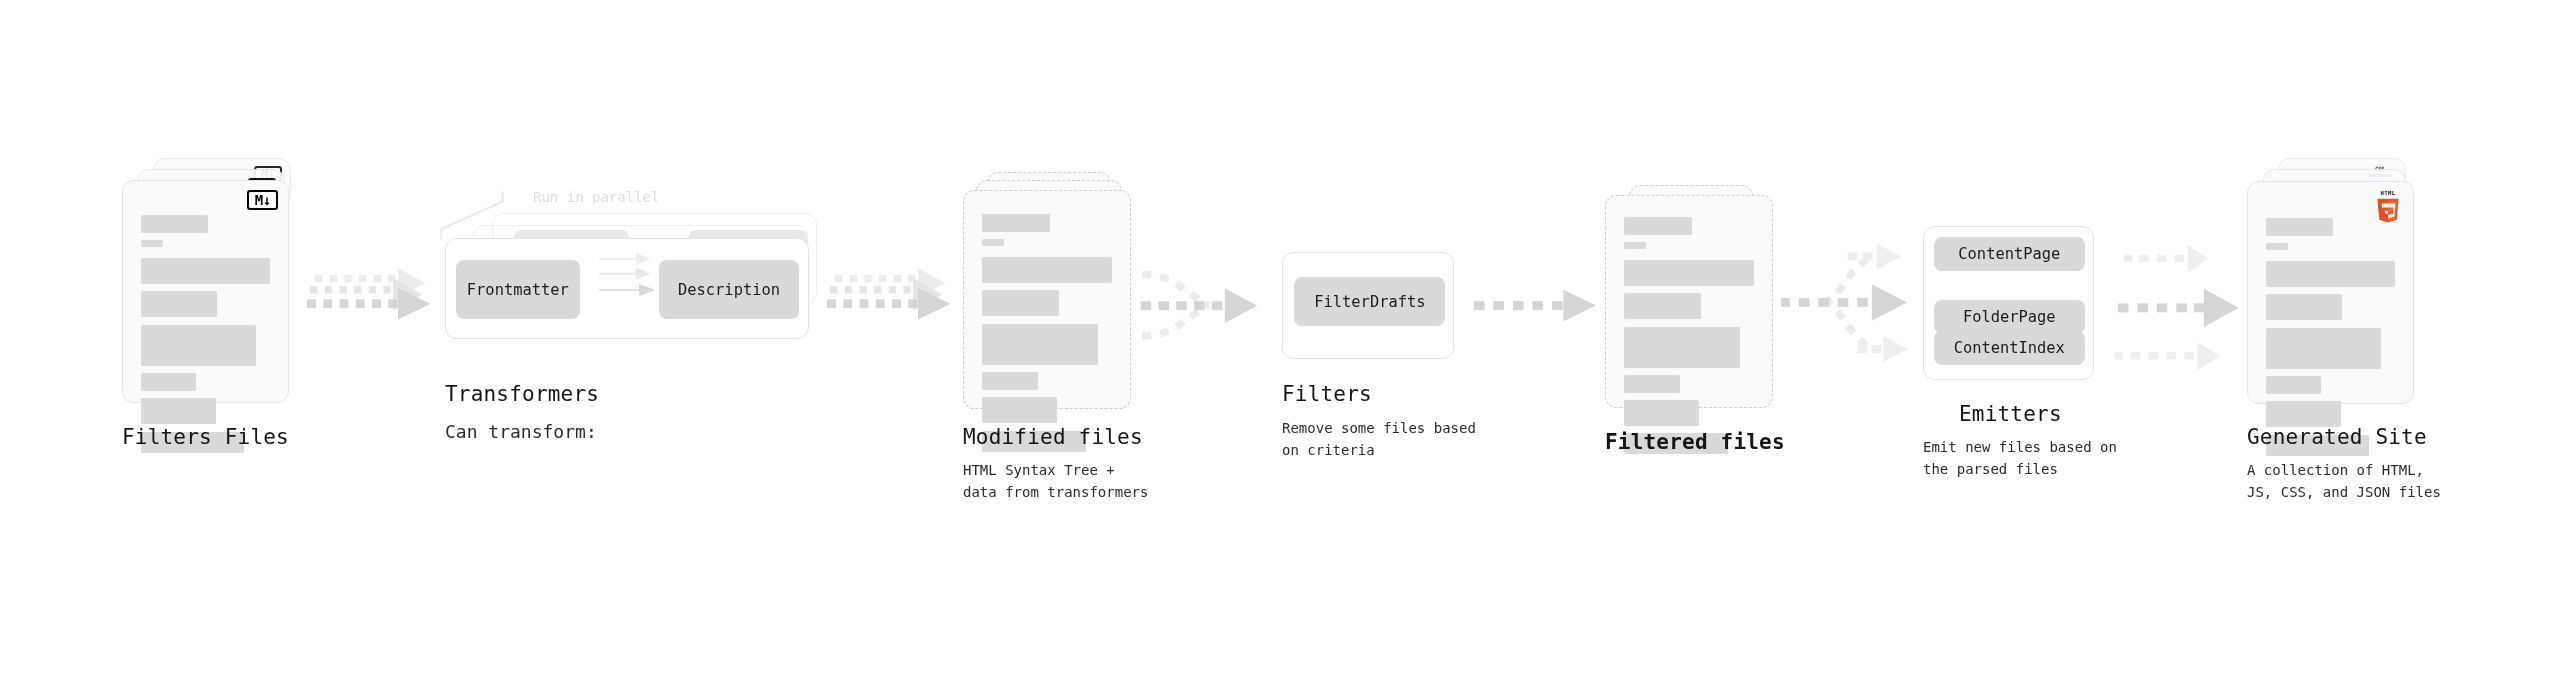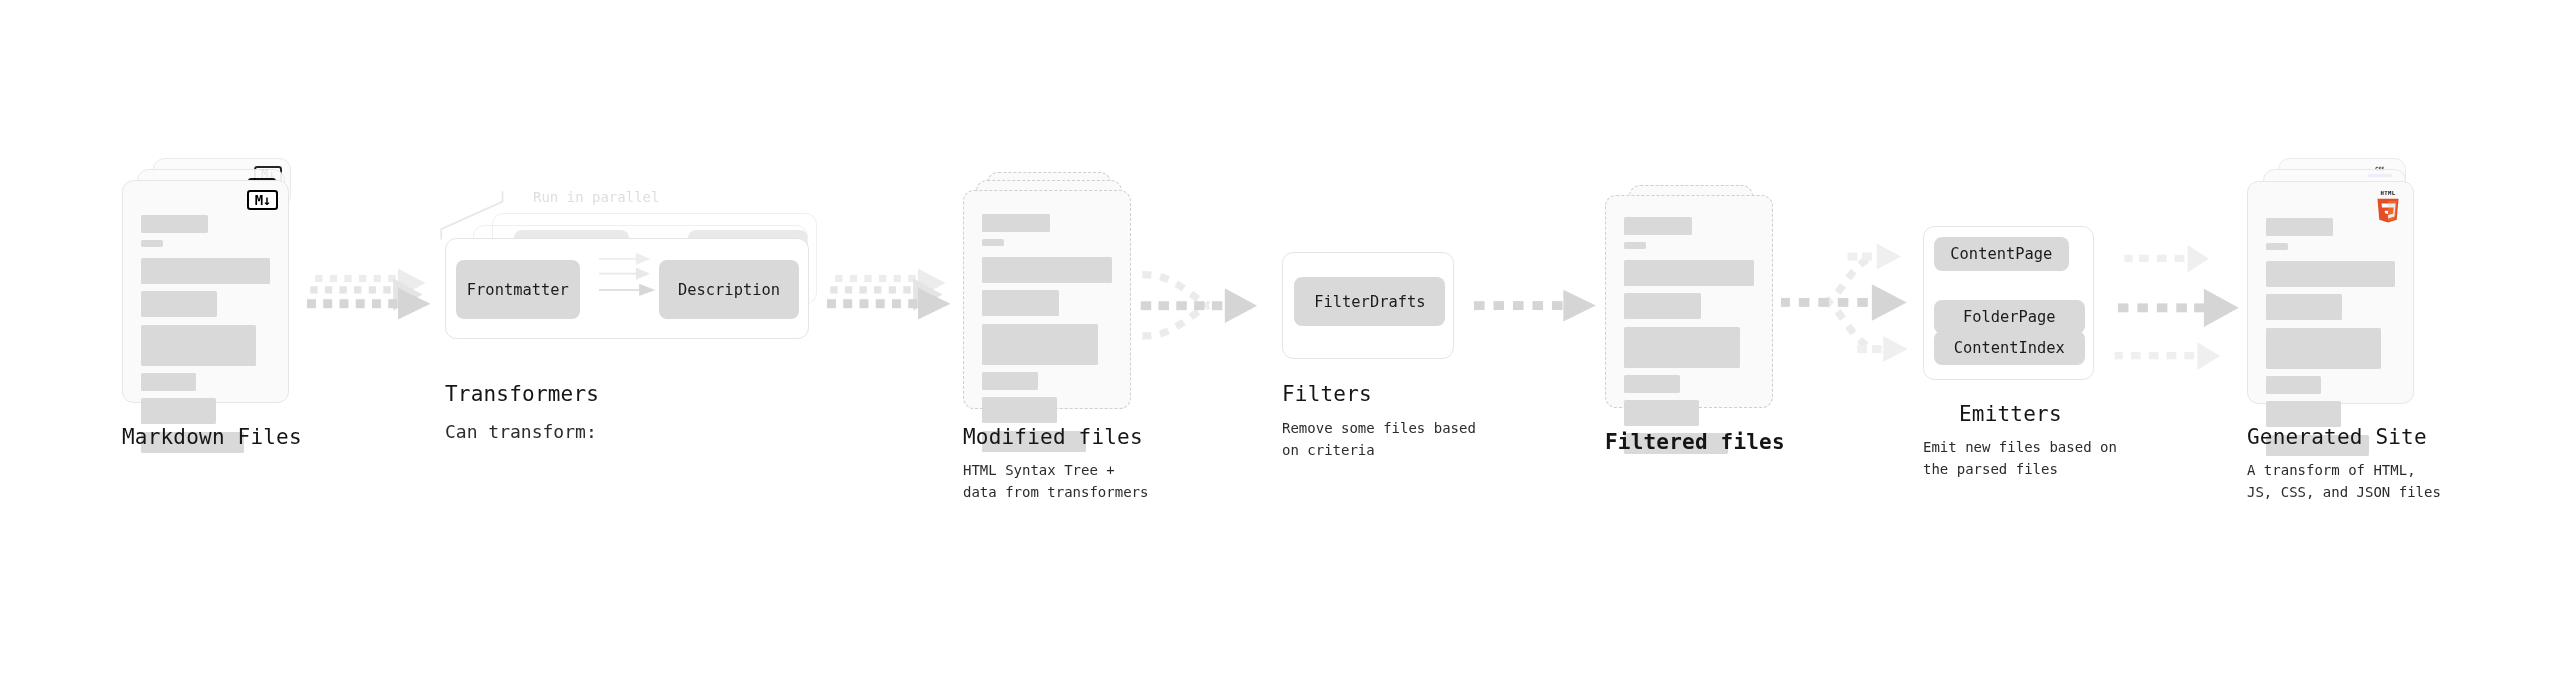--- a/index.html
+++ b/index.html
@@ -164,21 +164,21 @@
           <div class="bar b2"></div>
           <div class="bar b3"></div>
           <div class="bar b4"></div>
           <div class="bar b5"></div>
           <div class="bar b6"></div>
         </div>
       </div>
 
     </div>
   </div>
-  <div class="title" style="left:122px; top:425px;">Markdown Files</div>
+  <div class="title" style="left:122px; top:425px;">Filters Files</div>
 
   <div class="abs-svg" style="left:307px; top:273px;">
     <svg width="130" height="59" viewBox="0 0 160 72">
       <g fill="#ececec">
         <rect x="10" y="2" width="9" height="9"></rect>
           <rect x="28" y="2" width="9" height="9"></rect>
         <rect x="46" y="2" width="9" height="9"></rect>
           <rect x="64" y="2" width="9" height="9"></rect>
         <rect x="82" y="2" width="9" height="9"></rect>
           <rect x="100" y="2" width="9" height="9"></rect>
@@ -393,21 +393,21 @@
         <rect x="46" y="85" width="13" height="11"></rect>
           <rect x="70" y="85" width="13" height="11"></rect>
         <rect x="94" y="85" width="13" height="11"></rect>
         <polygon points="112,68 155,90.5 112,113"></polygon>
       </g>
     </svg>
   </div>
 
   <div class="node" style="left:1923px; top:226px;">
     <div class="group-box" style="left:0px; top:0px; width:171px; height:154px;">
-      <div class="pill" style="left:9.8px; top:9.8px; width:135px; height:34px;">
+      <div class="pill" style="left:9.8px; top:9.8px; width:151px; height:34px;">
         <span>ContentPage</span>
       </div>
       <div class="pill" style="left:9.8px; top:73px; width:151px; height:34px;">
         <span>FolderPage</span>
       </div>
       <div class="pill" style="left:9.8px; top:104px; width:151px; height:34px;">
         <span>ContentIndex</span>
       </div>
     </div>
   </div>
@@ -475,17 +475,17 @@
           <div class="bar b3"></div>
           <div class="bar b4"></div>
           <div class="bar b5"></div>
           <div class="bar b6"></div>
         </div>
       </div>
 
     </div>
   </div>
   <div class="title" style="left:2247px; top:425px;">Generated Site</div>
-  <div class="subtitle" style="left:2247px; top:460px;">A transform of HTML,
+  <div class="subtitle" style="left:2247px; top:460px;">A collection of HTML,
 JS, CSS, and JSON files</div>
 
 </div>
 
 
 </body></html>

